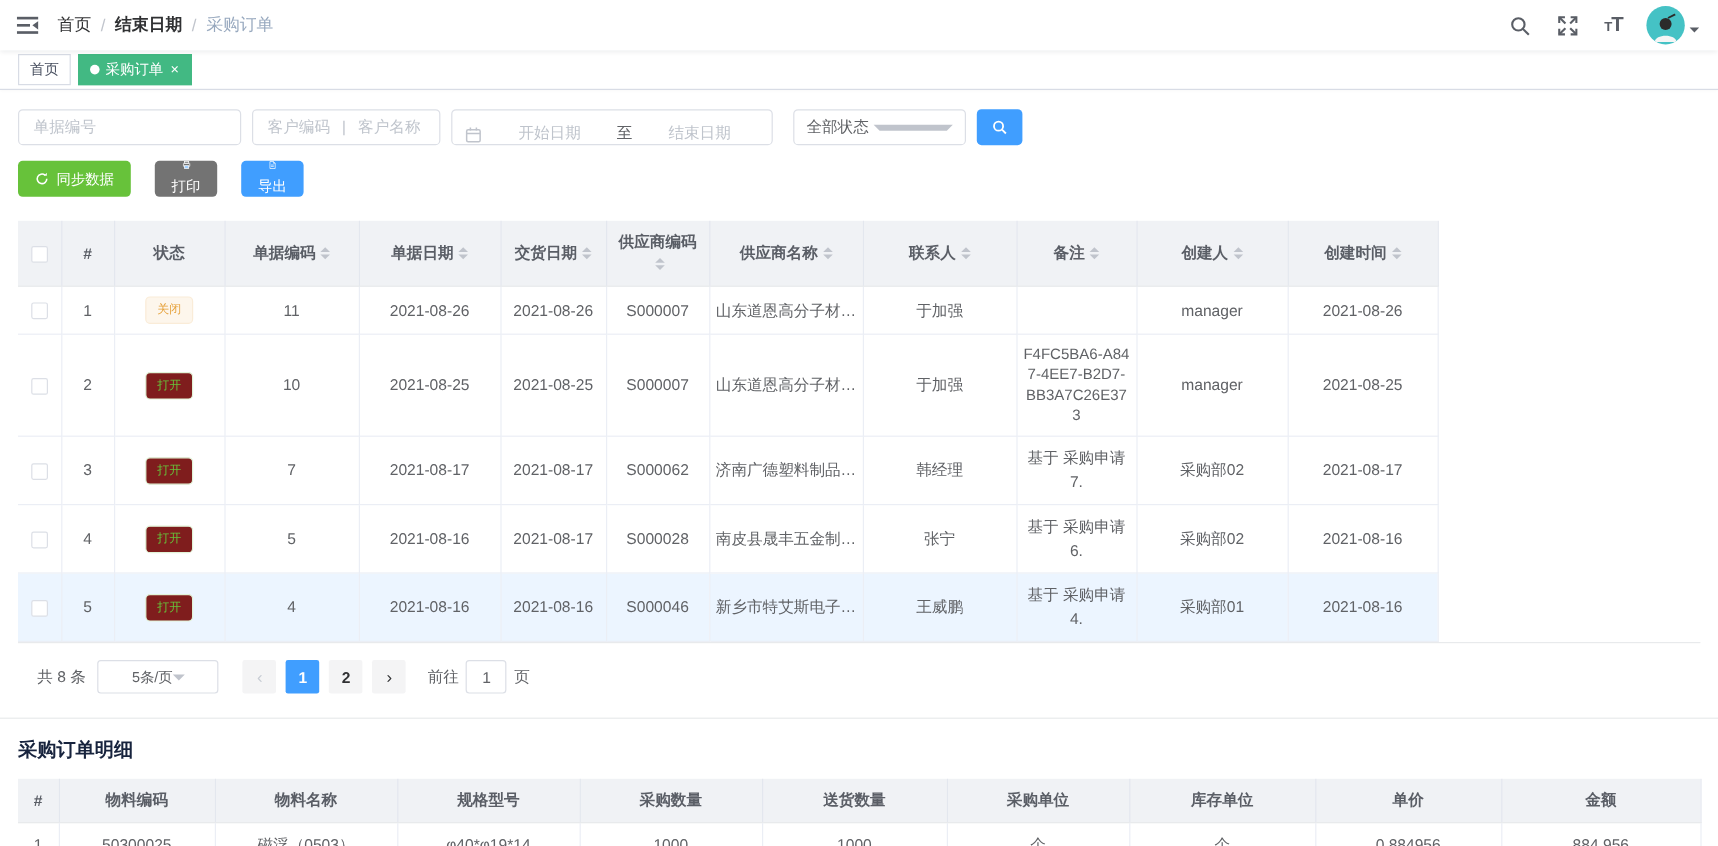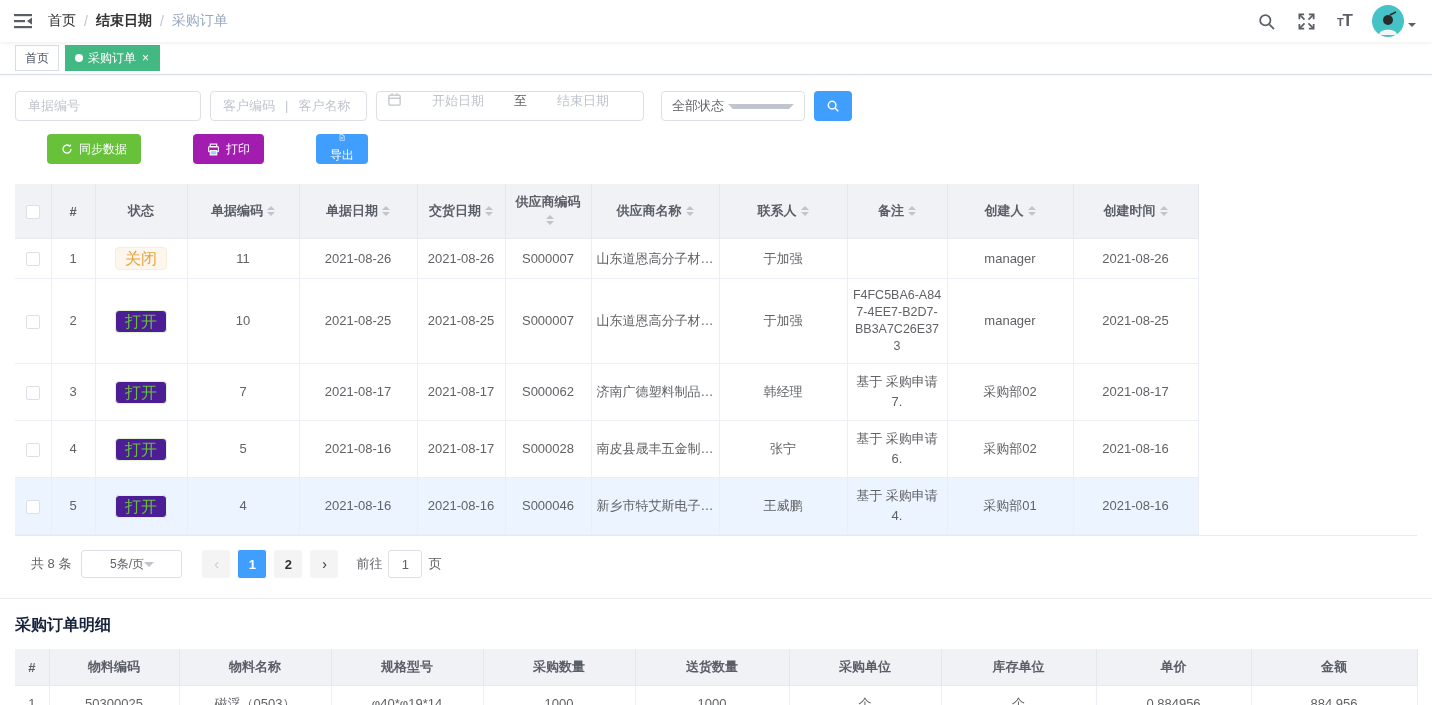--- a/index.html
+++ b/index.html
@@ -36,35 +36,35 @@
 
   
   .app-main { padding:16px 15px 0 15px; }
 
   .filter-row { display:flex; align-items:center; gap:9px; }
   .f-input { height:30px; border:1px solid #dcdfe6; border-radius:4px; padding:0 12px;
     font-size:13px; color:#606266; font-family:Liberation Mono, monospace; outline:none; }
   .f-input::placeholder { color:#bfc4cc; }
   .w-order { width:186px; } .w-cust { width:157px; }
   .date-range { width:268px; height:30px; border:1px solid #dcdfe6; border-radius:4px;
-    display:flex; align-items:flex-start; padding:0 10px; gap:6px; cursor:pointer; }
+    display:flex; align-items:flex-end; padding:0 10px; gap:6px; cursor:pointer; }
   .date-ph { color:#bfc4cc; flex:1; text-align:center; font-size:13px; }
   .date-sep { color:#606266; font-size:13px; }
   .f-select { width:144px; height:30px; border:1px solid #dcdfe6; border-radius:4px;
     display:flex; align-items:center; padding:0 10px; cursor:pointer; margin-left:8px; }
   .f-select span { flex:1; color:#606266; }
   .sel-caret { width:0; height:0; border:5px solid transparent; border-top-color:#c0c4cc; margin-top:5px; }
   .search-btn { width:38px; height:30px; border:none; border-radius:4px; background:#409eff;
     display:flex; align-items:center; justify-content:center; cursor:pointer; }
 
   .btn-row { display:flex; align-items:center; gap:20px; margin-top:13px; }
   .btn { height:30px; padding:0 14px; border:none; border-radius:4px; color:#fff; font-size:12px;
-    display:inline-flex; align-items:center; gap:6px; cursor:pointer; font-family:"Liberation Sans", sans-serif;margin-left:32px; }
+    display:inline-flex; align-items:center; gap:6px; cursor:pointer; font-family:"Liberation Sans", sans-serif; }
   .btn-sync { background:#67c23a; }
-  .btn-print { background:#a21caf; cursor:not-allowed; }
+  .btn-print { background:#737373; cursor:not-allowed;flex-direction:column; }
   .btn-export { background:#409eff;flex-direction:column; }
 
   
   .table-wrap { margin-top:20px; border-bottom:1px solid #e8eaec; }
   table { border-collapse:collapse; table-layout:fixed; font-size:13px; }
   .orders-table { width:1183px; }
   .details-table { width:1402px; }
   th { background:#f0f2f5; color:#5a5e66; font-weight:700; font-size:13px;
     padding:9px 5px; text-align:center; border-right:1px solid #e3e7ee; border-bottom:1px solid #e8eaec; }
   th:last-child { border-right:1px solid #e3e7ee; }
@@ -72,23 +72,23 @@
     border-bottom:1px solid #ebeef5; line-height:20px; }
   td.ellip { white-space:nowrap; overflow:hidden; text-overflow:ellipsis; }
   td.wrap { word-break:break-all; line-height:17px; font-size:12.5px; }
   tr.row-selected td { background:#ecf5ff; }
   .checkbox { display:inline-block; width:14px; height:14px; border:1px solid #dcdfe6;
     border-radius:2px; background:#fff; cursor:pointer; vertical-align:middle; }
   .sort-caret { display:inline-flex; flex-direction:column; margin-left:4px; vertical-align:middle; }
   .sort-caret i { display:block; width:0; height:0; border:4px solid transparent; }
   .sort-caret .up { border-bottom-color:#c0c4cc; margin-bottom:2px; }
   .sort-caret .down { border-top-color:#c0c4cc; }
-  .badge { display:inline-block; padding:2px 9px; border-radius:4px; font-size:16px; line-height:17px; border:1px solid transparent; }
+  .badge { display:inline-block; padding:2px 9px; border-radius:4px; font-size:10px; line-height:17px; border:1px solid transparent; }
   .badge.warning { color:#e6a23c; background:#fdf6ec; border-color:#faecd8; }
-  .badge.success { color:#67c23a; background:#4c1d95; border-color:#e1f3d8; }
+  .badge.success { color:#67c23a; background:#7f1d1d; border-color:#e1f3d8; }
 
   
   .pagination { display:flex; align-items:center; margin-top:14px; font-size:13px; color:#606266; }
   .pg-total { margin-right:10px;margin-left:16px; }
   .pg-size { width:101px; height:28px; border:1px solid #dcdfe6; border-radius:3px;
     display:flex; align-items:center; justify-content:center; cursor:pointer; margin-right:16px; font-size:12px; }
   .pg-btn { min-width:28px; height:28px; margin:0 4px; border-radius:2px; background:#f4f4f5;
     color:#303133; display:inline-flex; align-items:center; justify-content:center;
     font-size:13px; cursor:pointer; padding:0 4px; font-weight:700; }
   .pg-btn.arrow { font-weight:400; font-size:14px; }

